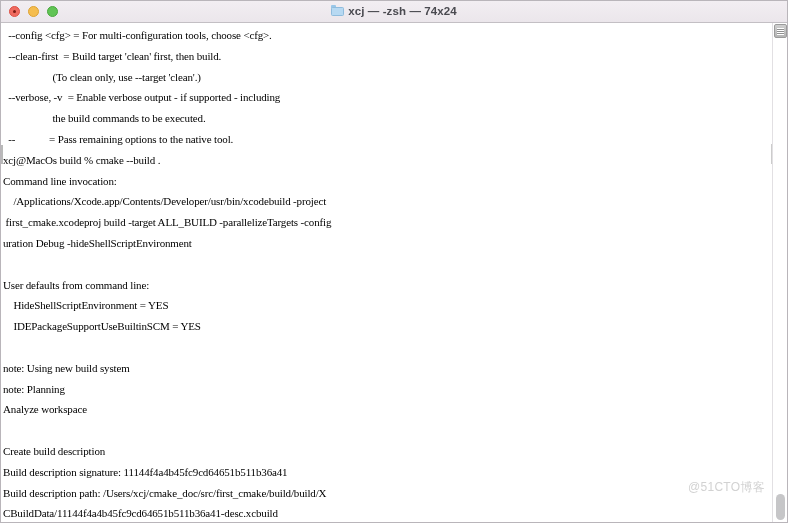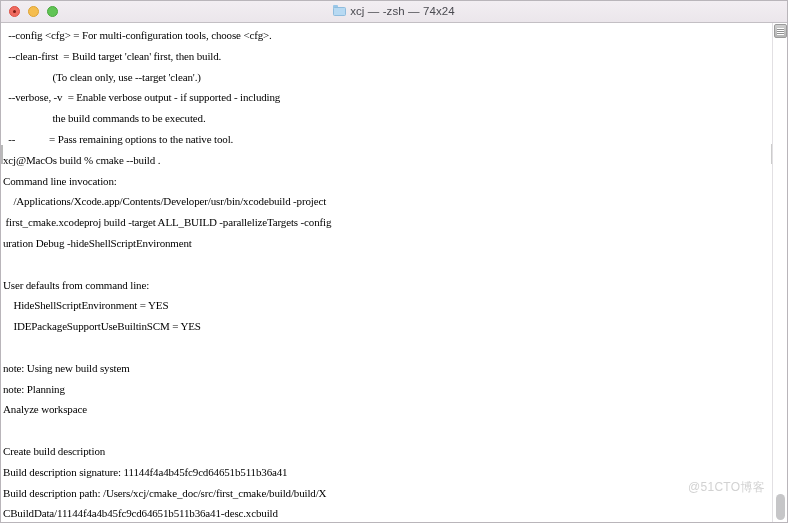--- a/index.html
+++ b/index.html
@@ -63,21 +63,21 @@
     border-radius: 50%;
     background: #7d1b14;
   }
 
   .title-center {
     position: absolute;
     left: 0; right: 0;
     text-align: center;
     font-family: "Liberation Sans", sans-serif;
     font-size: 11.5px;
-    font-weight: normal;
+    font-weight: bold;
     color: #4a4a50;
     letter-spacing: 0.1px;
     white-space: nowrap;
   }
   .title-inner {
     display: inline-flex;
     align-items: center;
     gap: 4px;
   }
   .folder-icon {

